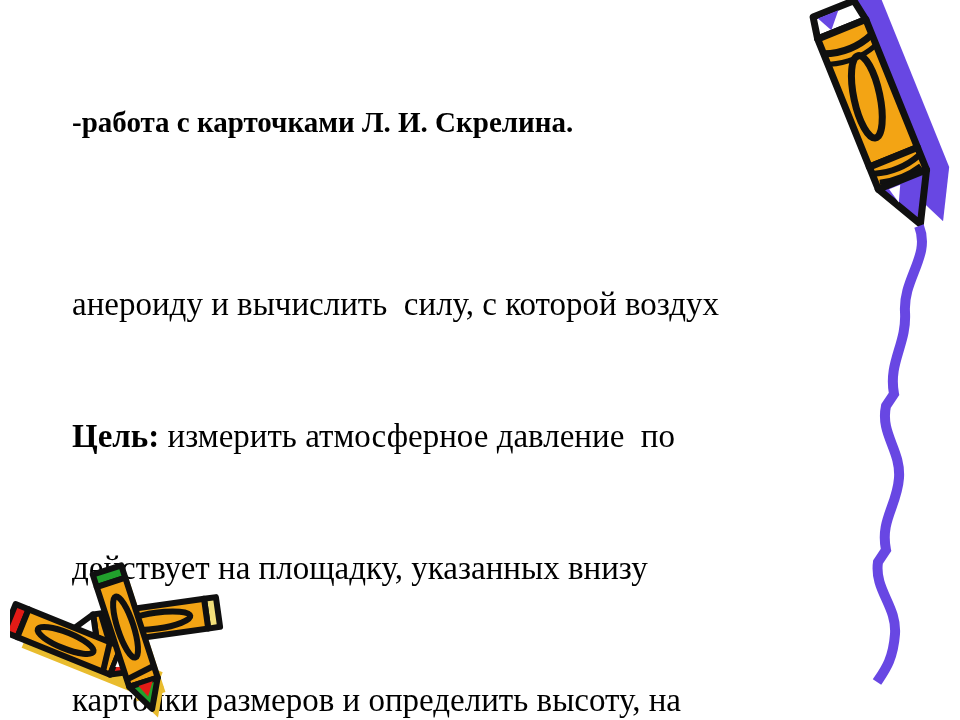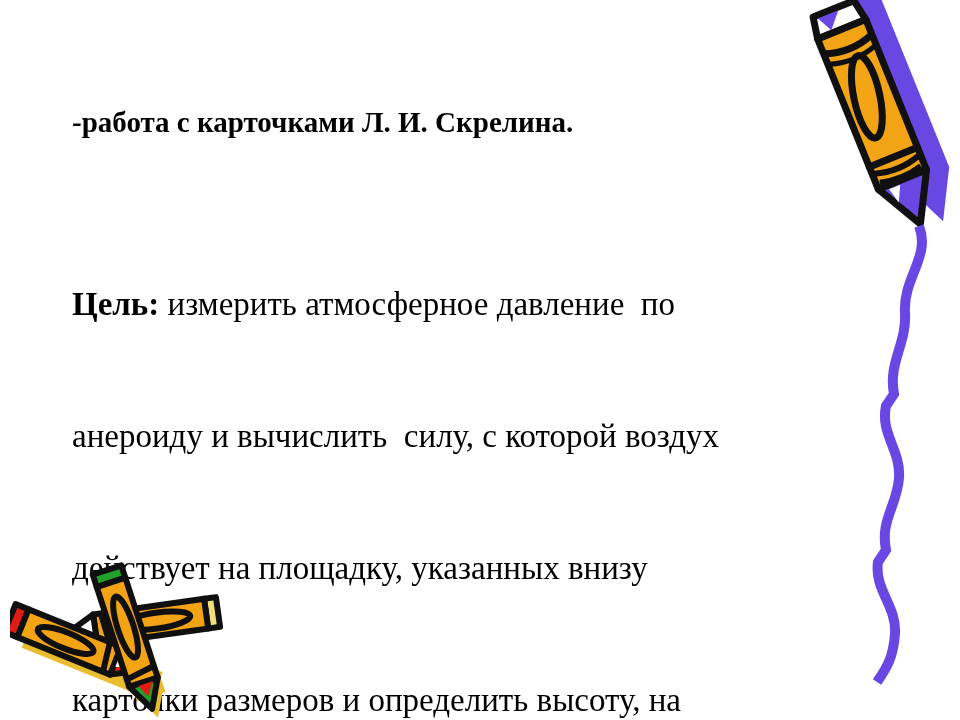--- a/index.html
+++ b/index.html
@@ -30,22 +30,22 @@
   .deco-crayons{left:10px;top:560px;width:220px;height:158px;}
 </style>
 </head>
 <body>
 
 <div class="slide">
 
   <div class="heading">-работа с карточками Л. И. Скрелина.</div>
 
   <div class="para">
+    <span class="line">анероиду и вычислить  силу, с которой воздух</span>
     <span class="line"><span class="lead">Цель:</span><span> измерить атмосферное давление  по</span></span>
-    <span class="line">анероиду и вычислить  силу, с которой воздух</span>
     <span class="line">действует на площадку, указанных внизу</span>
     <span class="line">карточки размеров и определить высоту, на</span>
     
     
     
   </div>
 
   <svg class="deco deco-pencil" viewBox="0 0 170 250" aria-hidden="true">
     <g transform="translate(-22,0) rotate(-22 70 20)">
 

